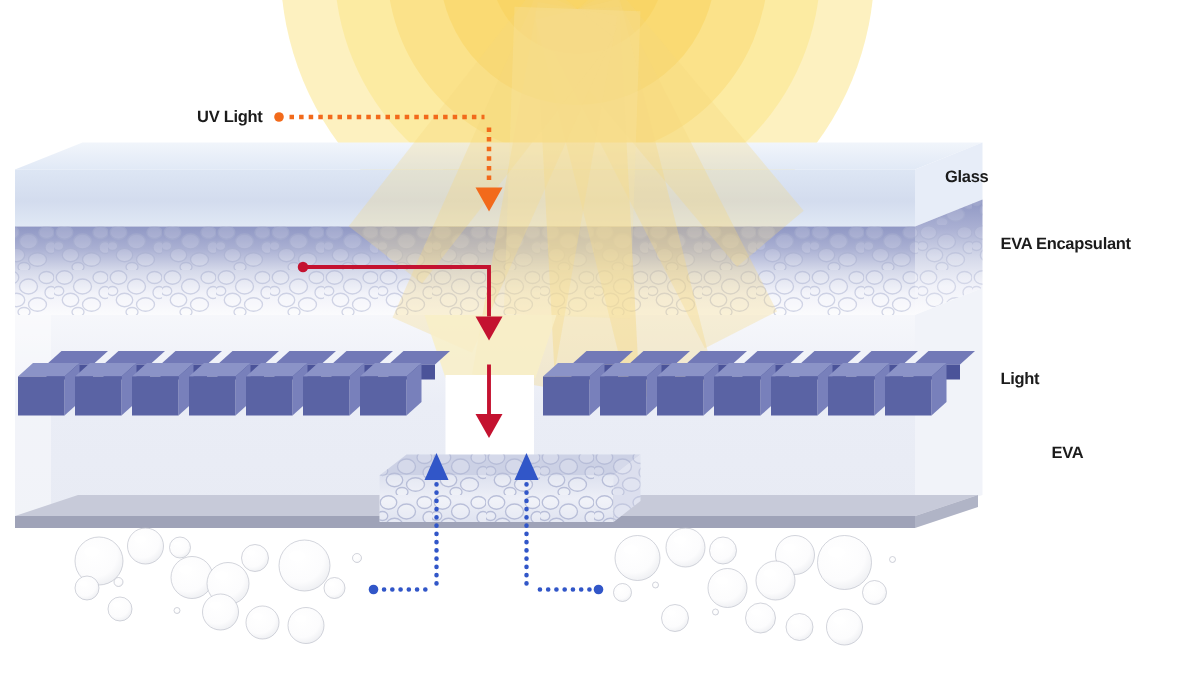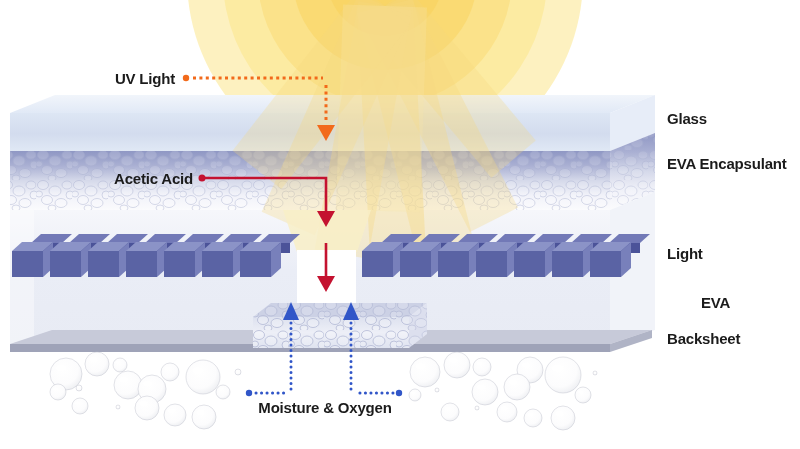--- a/index.html
+++ b/index.html
@@ -1,19 +1,19 @@
 <!DOCTYPE html>
 <html><head>
 <meta charset="utf-8">
 <style>
   html,body{margin:0;padding:0;background:#fff;}
   #stage{position:relative;width:800px;height:449px;background:#ffffff;overflow:hidden;
          font-family:"Liberation Sans", sans-serif;}
   #stage svg{position:absolute;left:0;top:0;}
-  .lbl{position:absolute;font-weight:700;font-size:15px;line-height:19px;
+  .lbl{position:absolute;font-weight:700;font-size:11px;line-height:19px;
        color:var(--text,#1b1b1b);white-space:nowrap;letter-spacing:-0.2px;}
   .lbl.right-align{transform:translateX(-100%);}
   .lbl.center{transform:translateX(-50%);}
   
   .stk-uv{stroke:var(--uv);} .fil-uv{fill:var(--uv);}
   .stk-acid{stroke:var(--acid);} .fil-acid{fill:var(--acid);}
   .stk-moist{stroke:var(--moist);} .fil-moist{fill:var(--moist);}
   .nofill{fill:none;}
   .fil-bs-front{fill:var(--bs-front);} .fil-bs-top{fill:var(--bs-top);}
 </style>
@@ -282,20 +282,17 @@
       <path class="stk-moist nofill" d="M291,389 V321" stroke-width="3" stroke-linecap="round" stroke-dasharray="0.1 5.4"></path>
       <polygon class="fil-moist" points="283,320 299,320 291,302"></polygon>
       <circle class="fil-moist" cx="399" cy="393" r="3.2"></circle>
       <path class="stk-moist nofill" d="M393,393 H356" stroke-width="3" stroke-linecap="round" stroke-dasharray="0.1 5.4"></path>
       <path class="stk-moist nofill" d="M351,389 V321" stroke-width="3" stroke-linecap="round" stroke-dasharray="0.1 5.4"></path>
       <polygon class="fil-moist" points="343,320 359,320 351,302"></polygon>
     </g>
   </svg>
 
   <div class="lbl right-align" style="left:175px;top:69px;">UV Light</div>
-  <div class="lbl right-align" style="left:193px;top:169px;">Acetic Acid</div>
-  <div class="lbl center" style="left:325px;top:398px;">Moisture &amp; Oxygen</div>
-  <div class="lbl" style="left:667px;top:109px;">Glass</div>
+  <div class="lbl" style="left:630px;top:109px;">Glass</div>
   <div class="lbl" style="left:667px;top:154px;">EVA Encapsulant</div>
   <div class="lbl" style="left:667px;top:244px;">Light</div>
   <div class="lbl" style="left:701px;top:293px;">EVA</div>
-  <div class="lbl" style="left:667px;top:329px;">Backsheet</div>
 </div>
 
 </body></html>

